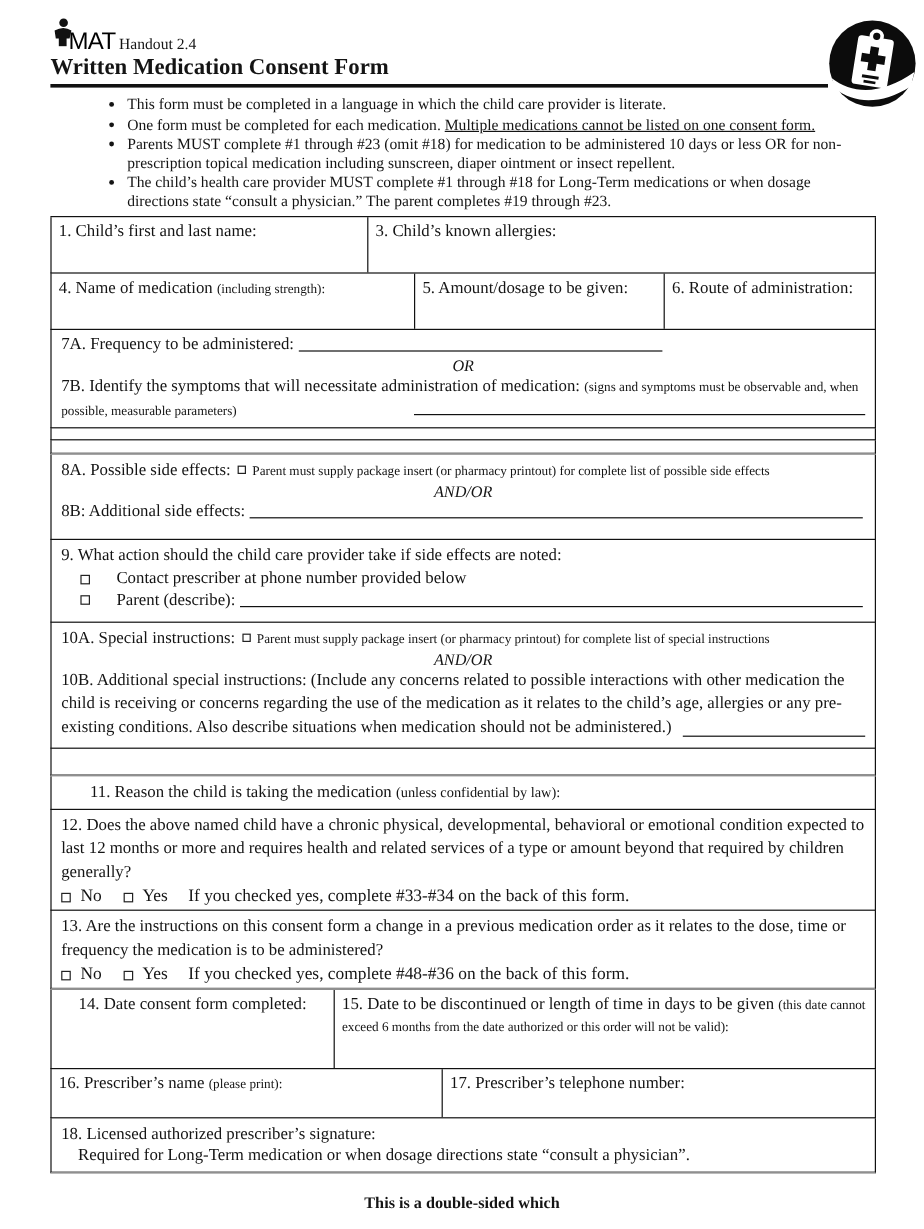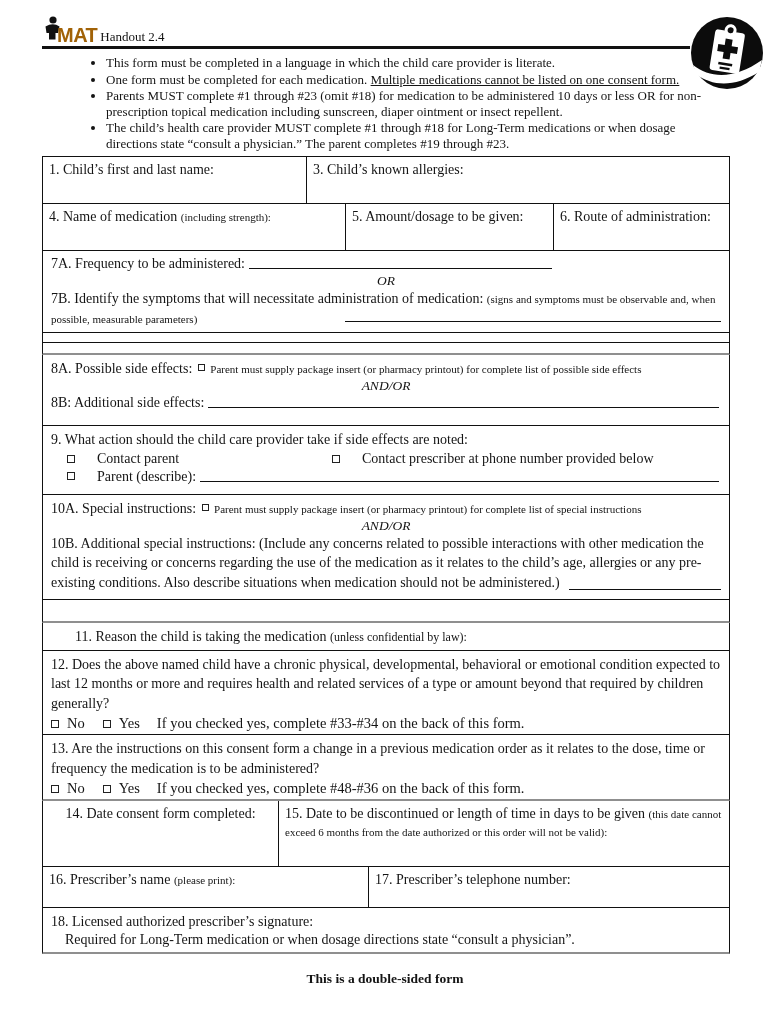--- a/index.html
+++ b/index.html
@@ -4,22 +4,22 @@
 <style>
   * { margin:0; padding:0; box-sizing:border-box; }
   html,body { background:#ffffff; }
   body { width:770px; font-family:"Liberation Serif", serif; color:#141414; }
   .page { position:relative; width:770px; height:1024px; background:#ffffff; overflow:hidden; }
 
   
   .header { padding:18px 40px 0 42px; }
   .logo-row { display:flex; align-items:flex-end; height:26px; }
   .person-ic { display:inline-block; }
-  .mat { font-family:"Liberation Sans", sans-serif; font-weight:700; font-size:20px;
-         color:#a16207; letter-spacing:-0.5px; line-height:18px; margin-left:-5px; }
+  .mat { font-family:"Liberation Sans", sans-serif; font-weight:400; font-size:20px;
+         color:#000000; letter-spacing:-0.5px; line-height:18px; margin-left:-5px; }
   .handout { font-size:13px; line-height:15px; margin-left:3px; }
   .title { font-size:19px; font-weight:700; line-height:23px; margin-top:1px; }
   .rule { height:3px; background:#111; width:648px; margin-top:2px; }
   .badge { position:absolute; top:15px; right:5px; width:76px; height:76px; }
 
   
   ul.bullets { margin:6px 0 4px 0; padding-left:64px; list-style:disc outside; }
   ul.bullets li { font-size:13px; line-height:15.6px; margin:1px 0; }
   .u { text-decoration:underline; }
 
@@ -104,20 +104,21 @@
     <div class="logo-row">
       <span class="person-ic">
         <svg width="20" height="24" viewBox="0 0 20 24">
           <circle cx="11" cy="4" r="3.6" fill="#111"></circle>
           <path d="M3.5 10.5 q7.5 -4.5 14 0 l-1.5 6.5 h-2.5 v6.5 h-6.5 v-6.5 h-2.5 Z" fill="#111"></path>
         </svg>
       </span>
       <span class="mat">MAT</span>
       <span class="handout">Handout 2.4</span>
     </div>
+    <div class="title">Written Medication Consent Form</div>
     <div class="rule"></div>
 
     <ul class="bullets">
       <li><span>This form must be completed in a language in which the child care provider is literate.</span></li>
       <li><span>One form must be completed for each medication. </span><span class="u">Multiple medications cannot be listed on one consent form.</span></li>
       <li><span>Parents MUST complete #1 through #23 (omit #18) for medication to be administered 10 days or less OR for non-prescription topical medication including sunscreen, diaper ointment or insect repellent.</span></li>
       <li><span>The child’s health care provider MUST complete #1 through #18 for Long-Term medications or when dosage directions state “consult a physician.”  The parent completes #19 through #23.</span></li>
     </ul>
   </div>
 
@@ -158,24 +159,20 @@
       <div class="orline">AND/OR</div>
       <div class="line">
         <span class="lbl">8B: Additional side effects:</span>
         <span class="wl grow"></span>
       </div>
     </div>
 
     <div class="r block sec sec9">
       <div class="para"><span>9. What action should the child care provider take if side effects are noted:</span></div>
       <div class="opts">
-        <div class="opt opt1">
-          <span class="cb"></span>
-          <span class="lbl">Contact parent</span>
-        </div>
         <div class="opt">
           <span class="cb"></span>
           <span class="lbl">Contact prescriber at phone number provided below</span>
         </div>
       </div>
       <div class="other-line">
         <span class="cb"></span>
         <span class="lbl">Parent (describe):</span>
         <span class="wl grow"></span>
       </div>
@@ -236,15 +233,15 @@
       <div class="c c2"><span class="lbl">17. Prescriber’s telephone number:</span></div>
     </div>
 
     <div class="r block sec sec18 gray-b">
       <div class="para"><span>18. Licensed authorized prescriber’s signature:</span></div>
       <div class="para sub sm12">Required for Long-Term medication or when dosage directions state “consult a physician”.</div>
     </div>
 
   </div>
 
-  <div class="footer">This is a double-sided form</div>
+  <div class="footer">This is a double-sided which</div>
 
 </div>
 
 </body></html>

